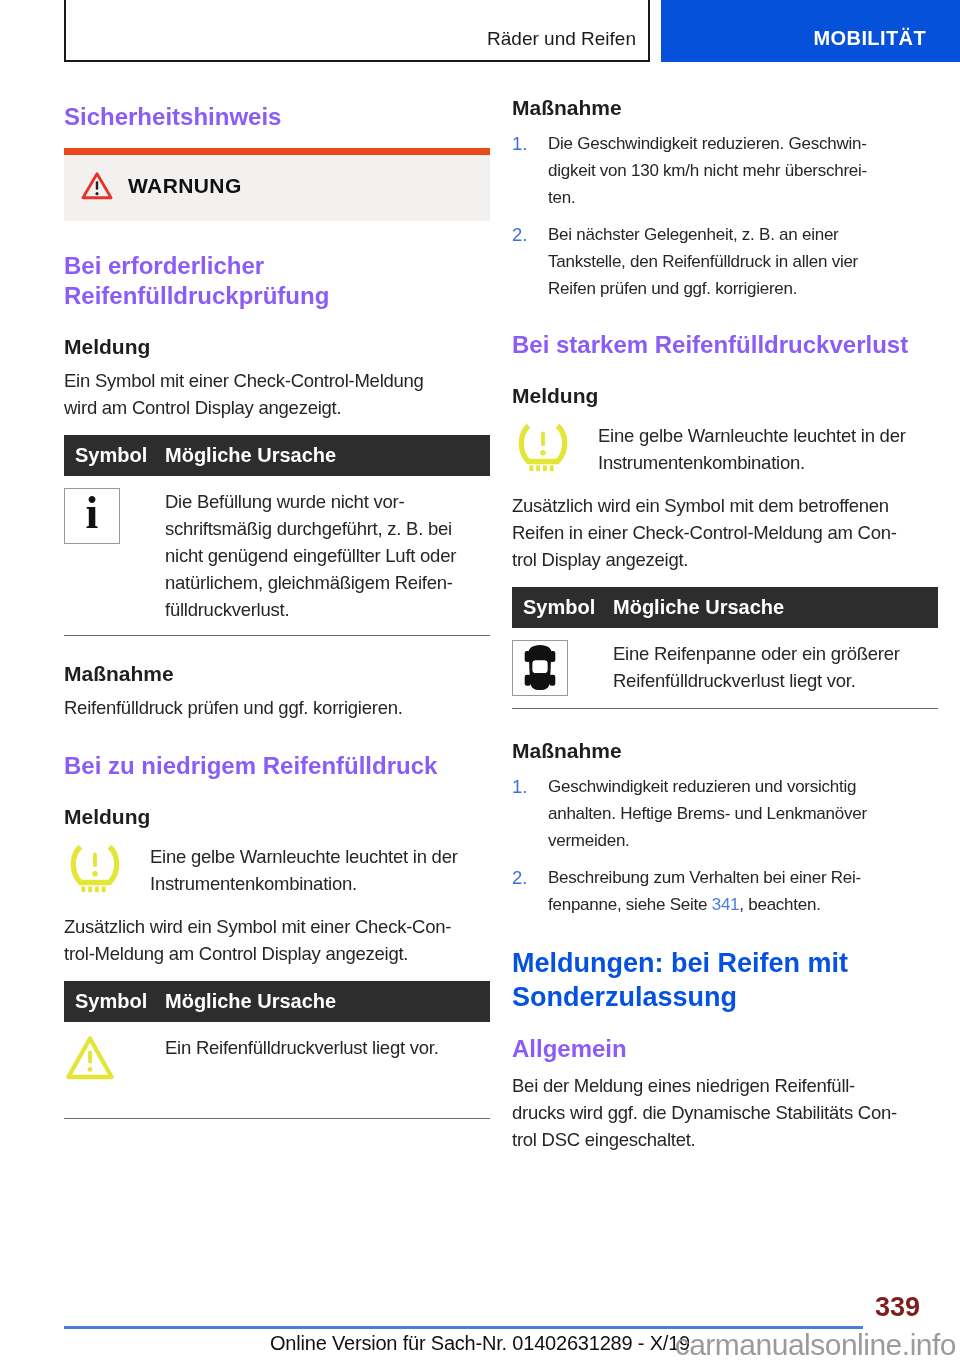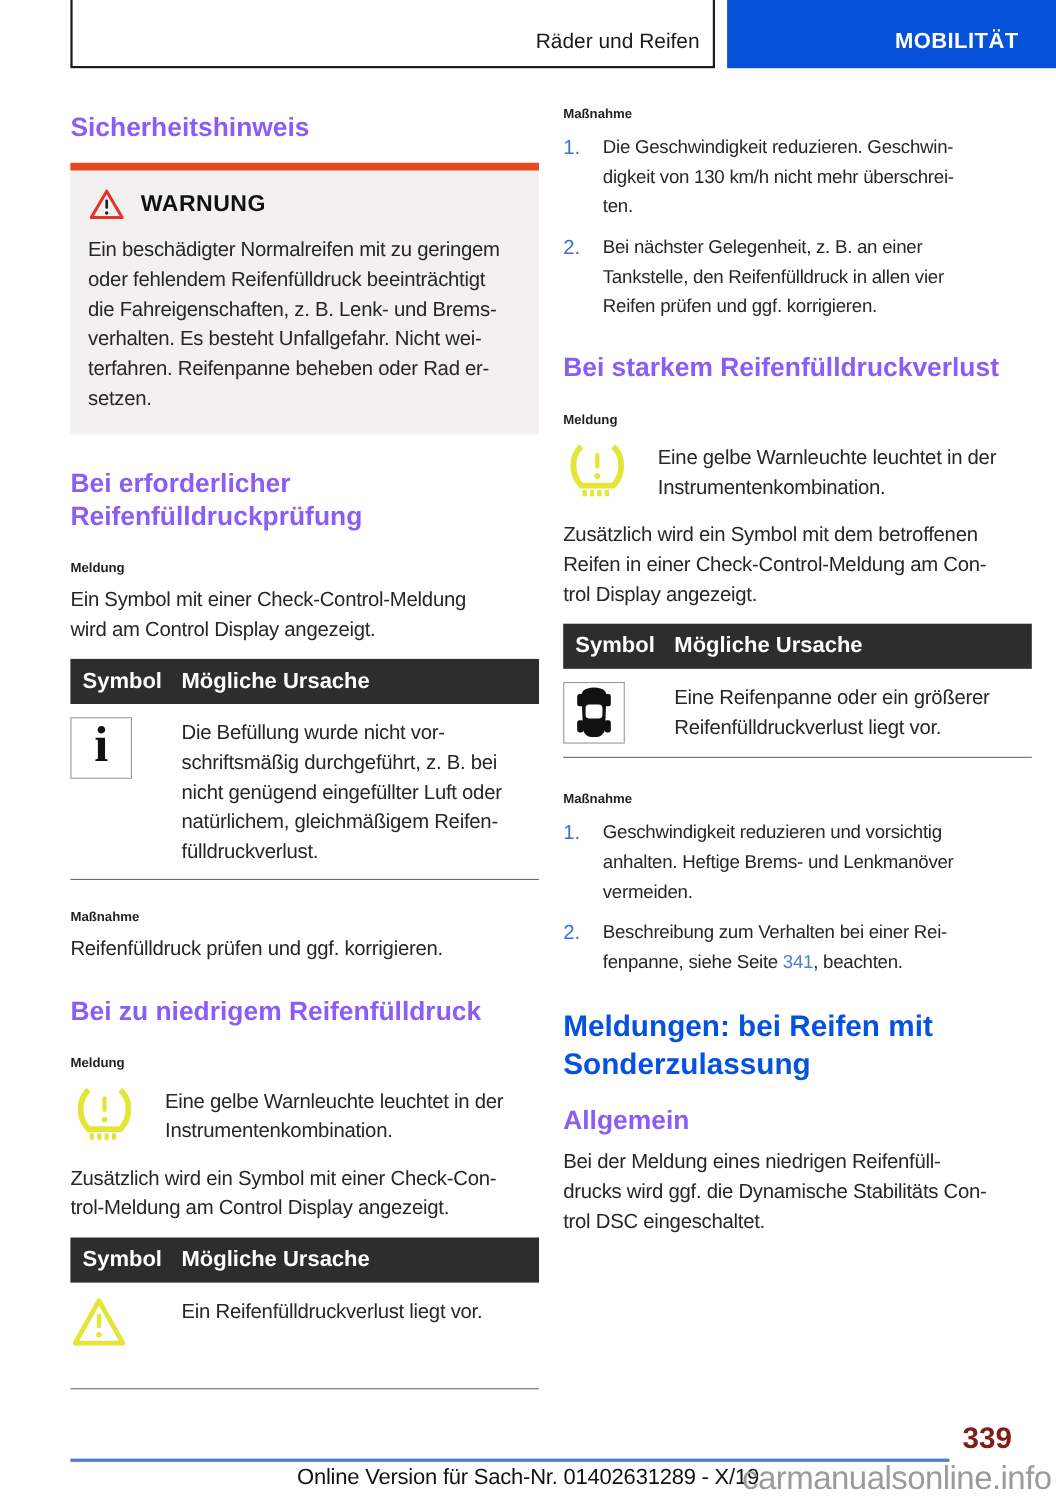--- a/index.html
+++ b/index.html
@@ -20,21 +20,21 @@
     background:#0551d9;color:#ffffff;box-sizing:border-box;
     display:flex;align-items:flex-end;justify-content:flex-end;
     padding:0 34px 12px 0;font-size:20px;font-weight:bold;letter-spacing:.4px;
   }
   
   .col{position:absolute;top:96px;width:426px;}
   .col-left{left:64px;}
   .col-right{left:512px;}
   .h2{color:#8b5cf6;font-size:24px;line-height:30px;font-weight:bold;margin:0;white-space:pre-line;}
   .h1{color:#0652e0;font-size:27px;line-height:34px;font-weight:bold;margin:0;white-space:pre-line;}
-  .sub{font-size:12px;font-weight:bold;color:#1f1f1f;margin:0;}
+  .sub{font-size:21px;font-weight:bold;color:#1f1f1f;margin:0;}
   .body-text{font-size:18.5px;line-height:27px;letter-spacing:-0.25px;white-space:pre-line;}
   
   .warnbox{margin-top:16px;border-top:7px solid #e94a1b;background:#f2f1ef;padding:16px 16px 20px 16px;}
   .warnhead{display:flex;align-items:center;gap:14px;}
   .warnlabel{font-size:21px;font-weight:bold;color:#111;letter-spacing:.4px;}
   .warnbox .body-text{margin-top:12px;}
   
   .ctable{margin-top:14px;}
   .thead{background:#2d2d2d;color:#ffffff;display:flex;font-weight:bold;font-size:20px;padding:9px 0 9px 11px;}
   .th-symbol{width:90px;flex-shrink:0;}
@@ -80,26 +80,20 @@
     <div class="warnhead">
       <span>
         <svg width="34" height="30" viewBox="0 0 36 32">
           <path d="M18 3 L33 28.5 L3 28.5 Z" fill="none" stroke="#e63228" stroke-width="3" stroke-linejoin="round"></path>
           <rect x="16.7" y="11" width="2.6" height="9" rx="1" fill="#222"></rect>
           <circle cx="18" cy="24.2" r="1.7" fill="#222"></circle>
         </svg>
       </span>
       <span class="warnlabel">WARNUNG</span>
     </div>
-    <div class="body-text">Ein beschädigter Normalreifen mit zu geringem
-oder fehlendem Reifenfülldruck beeinträchtigt
-die Fahreigenschaften, z. B. Lenk- und Brems-
-verhalten. Es besteht Unfallgefahr. Nicht wei-
-terfahren. Reifenpanne beheben oder Rad er-
-setzen.</div>
   </div>
 
   <div class="h2 mt30">Bei erforderlicher
 Reifenfülldruckprüfung</div>
 
   <div class="sub mt24">Meldung</div>
   <div class="body-text mt8">Ein Symbol mit einer Check-Control-Meldung
 wird am Control Display angezeigt.</div>
 
   <div class="ctable">

